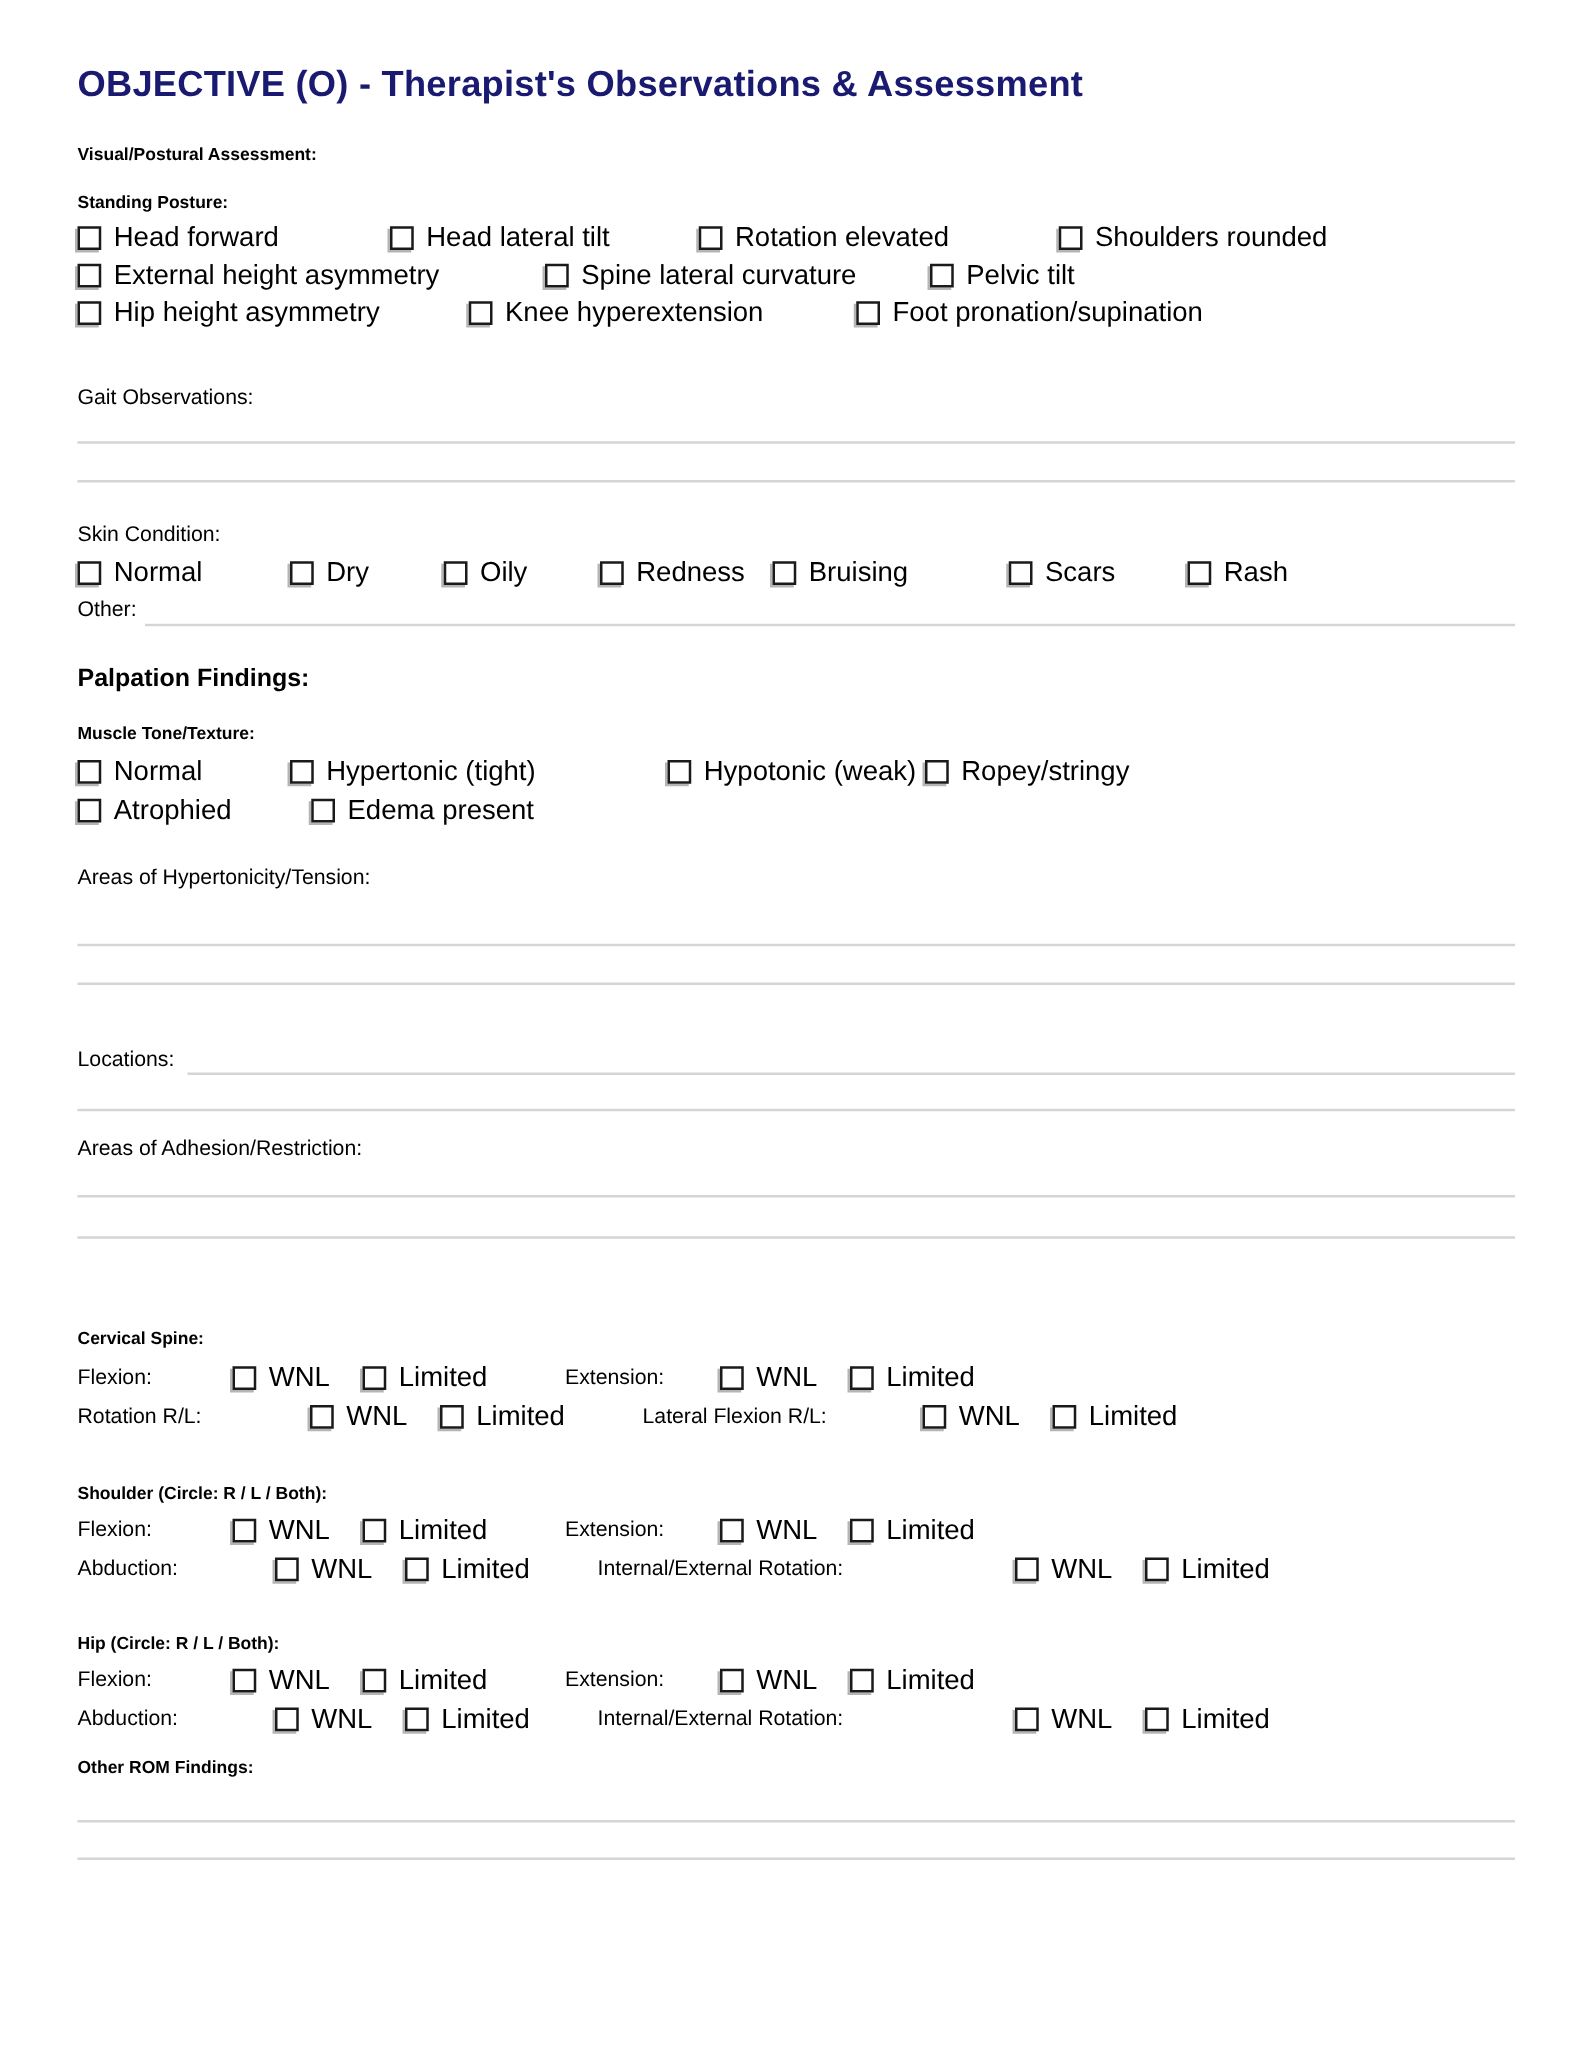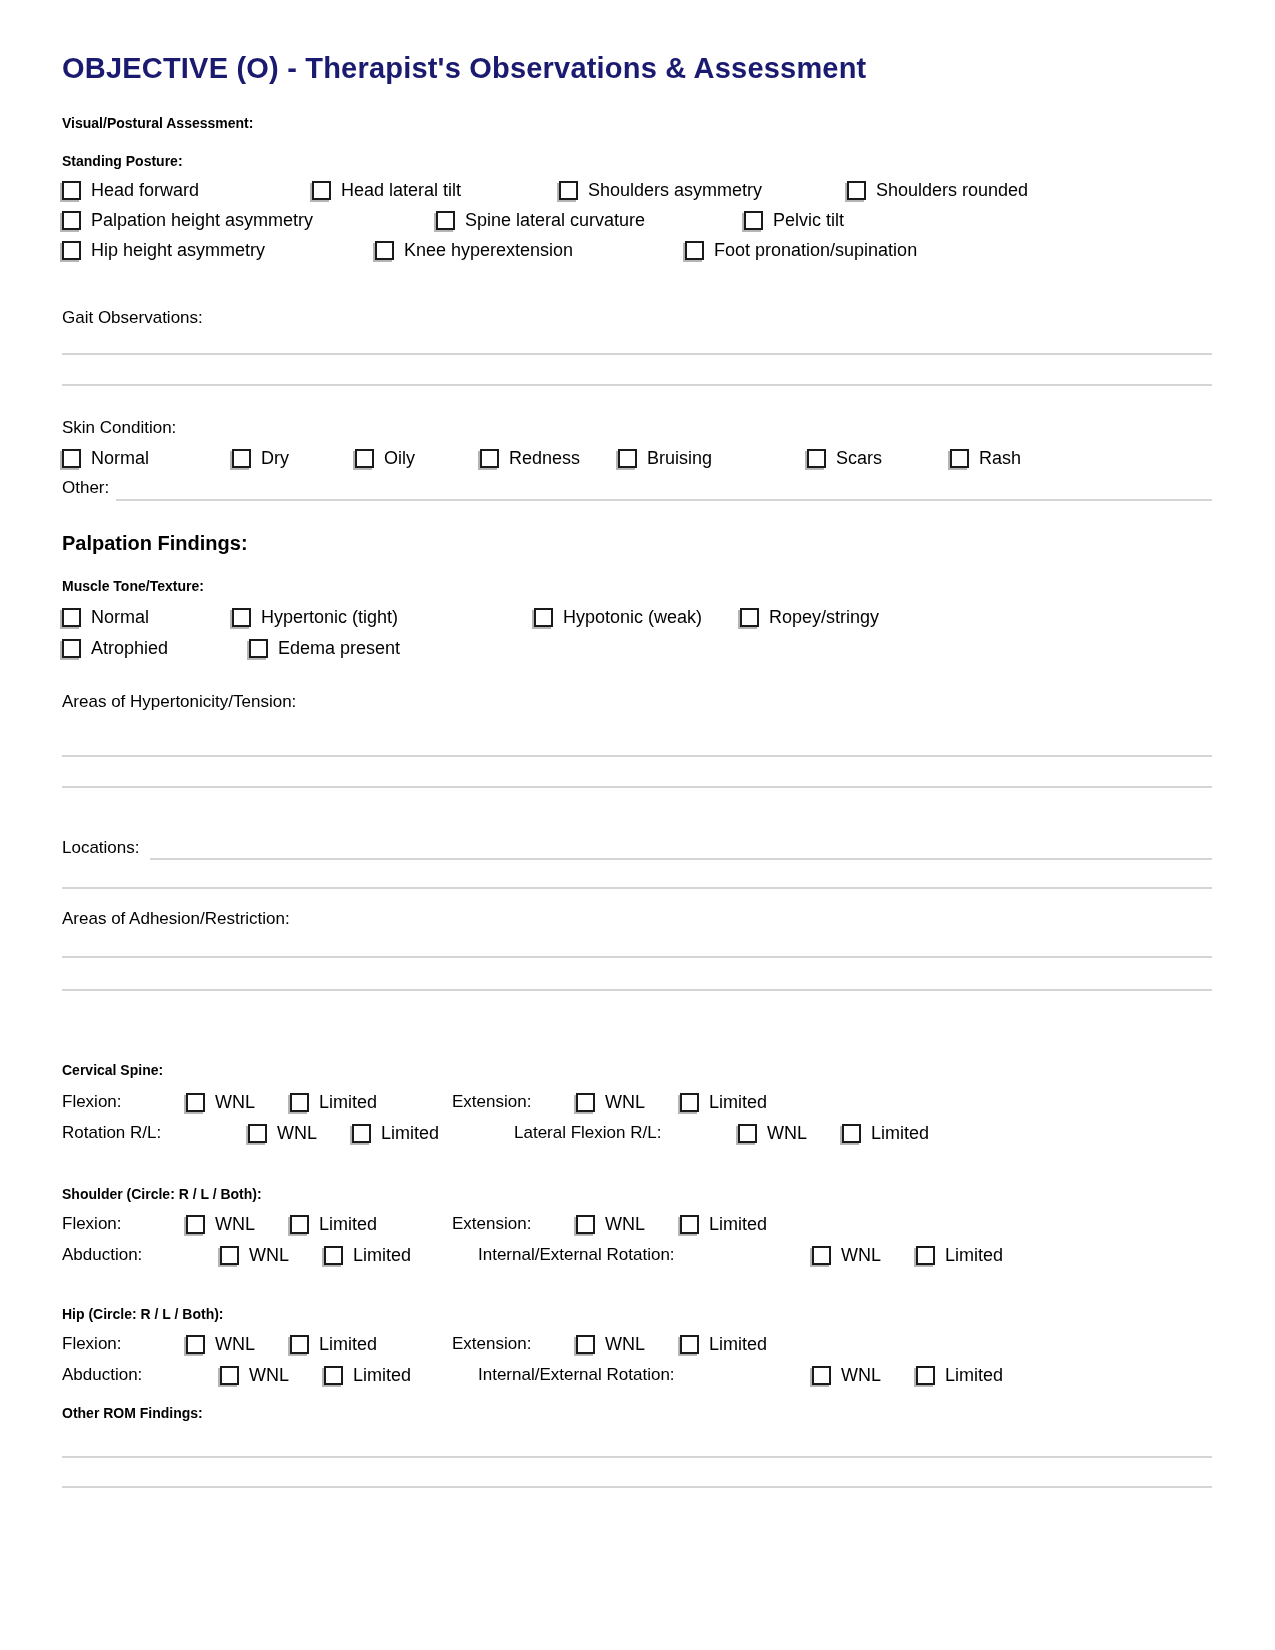--- a/index.html
+++ b/index.html
@@ -11,21 +11,21 @@
   .title{top:52px;font-size:29px;font-weight:bold;letter-spacing:0.2px;}
   .subhead{font-size:14px;font-weight:bold;white-space:nowrap;}
   .sechead{font-size:20px;font-weight:bold;white-space:nowrap;}
   .label{font-size:17px;white-space:nowrap;}
   .row{height:24px;}
   .cb-item{position:absolute;top:0;display:flex;align-items:center;height:24px;white-space:nowrap;}
   .checkbox{
     width:15px;height:15px;border:2px solid #1a1a1a;background:#fff;
     box-shadow:-2px 2px 0 #b5b5b5;margin-right:10px;flex:0 0 auto;box-sizing:content-box;
   }
-  .cb-label{font-size:18px;line-height:24px;}
+  .cb-label{font-size:22px;line-height:24px;}
   .inline-label{position:absolute;top:0;font-size:17px;line-height:24px;white-space:nowrap;}
   .fill-line{position:absolute;left:62px;right:63px;height:2px;background:#d5d5d5;}
 </style>
 </head>
 <body>
 
 <div class="page">
 
   <div class="abs title" style="color:#1a1a70">OBJECTIVE (O) - Therapist's Observations &amp; Assessment</div>
 
@@ -36,31 +36,31 @@
       <span class="cb-item" style="left: 0px;">
         <span class="checkbox"></span>
         <span class="cb-label">Head forward</span>
       </span>
       <span class="cb-item" style="left: 250px;">
         <span class="checkbox"></span>
         <span class="cb-label">Head lateral tilt</span>
       </span>
       <span class="cb-item" style="left: 497px;">
         <span class="checkbox"></span>
-        <span class="cb-label">Shoulders asymmetry</span>
+        <span class="cb-label">Rotation elevated</span>
       </span>
       <span class="cb-item" style="left: 785px;">
         <span class="checkbox"></span>
         <span class="cb-label">Shoulders rounded</span>
       </span>
     </div>
   <div class="abs row" style="top:208px">
       <span class="cb-item" style="left: 0px;">
         <span class="checkbox"></span>
-        <span class="cb-label">Palpation height asymmetry</span>
+        <span class="cb-label">External height asymmetry</span>
       </span>
       <span class="cb-item" style="left: 374px;">
         <span class="checkbox"></span>
         <span class="cb-label">Spine lateral curvature</span>
       </span>
       <span class="cb-item" style="left: 682px;">
         <span class="checkbox"></span>
         <span class="cb-label">Pelvic tilt</span>
       </span>
     </div>

